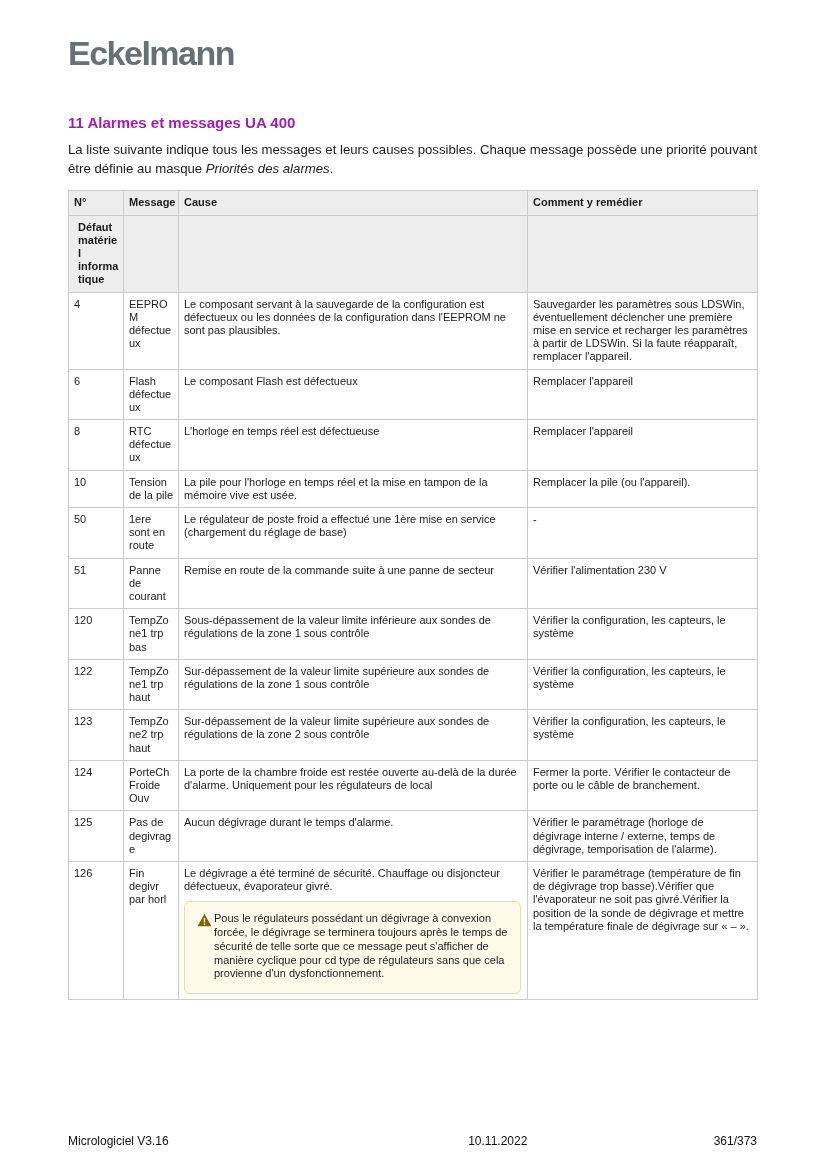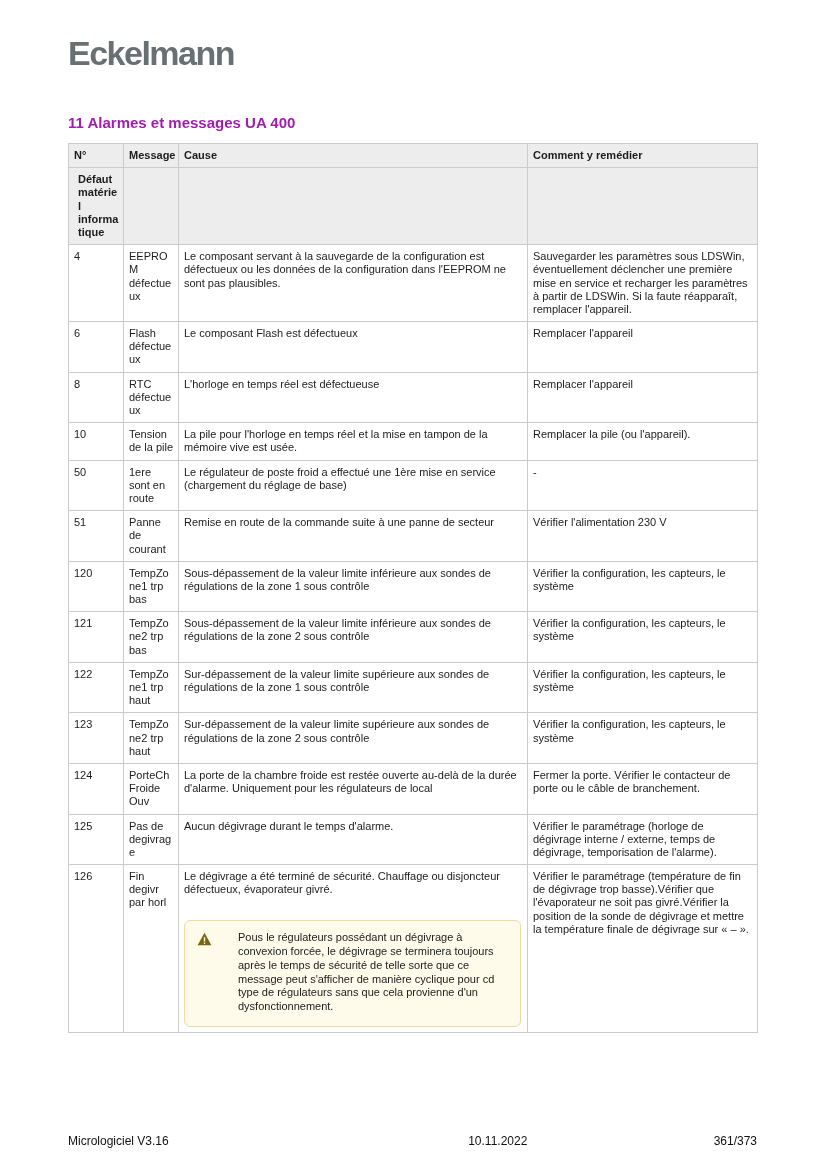--- a/index.html
+++ b/index.html
@@ -65,29 +65,29 @@
     padding: 5px 2px 5px 5px;
   }
   tr.section-row td {
     background: #ededed;
     font-weight: bold;
     height: 62px;
     padding-left: 9px;
   }
 
   .warnbox {
-    margin-top: 24px;
+    margin-top: 8px;
     margin-right: 2px;
     background: #fffbea;
     border: 1px solid #f2d9a2;
     border-radius: 6px;
     padding: 10px 10px 12px 10px;
     display: flex;
     align-items: flex-start;
-    gap: 26px;
+    gap: 2px;
   }
   .warnbox .warnicon { flex: 0 0 auto; padding: 1px 0 0 2px; }
   .warnbox .warntext { line-height: 1.25; }
 
   .footer {
     position: absolute;
     left: 68px;
     right: 70px;
     bottom: 21px;
     display: flex;
@@ -100,20 +100,21 @@
 </style>
 </head>
 <body>
 
 <div class="page">
 
   <div class="logo">Eckelmann</div>
 
   <div class="heading">11 Alarmes et messages UA 400</div>
 
+  <p class="intro"><span>La liste suivante indique tous les messages et leurs causes possibles. Chaque message possède une priorité pouvant être définie au masque </span><span class="it">Priorités des alarmes</span><span>.</span></p>
 
   <table class="alarms">
     <colgroup>
       <col class="c-num">
         <col class="c-msg">
         <col class="c-cause">
         <col class="c-remedy">
     </colgroup>
     <thead>
       <tr>
@@ -164,26 +165,20 @@
       <tr>
         <td>51</td>
         <td>Panne de courant</td>
         <td>Remise en route de la commande suite à une panne de secteur</td>
         <td>Vérifier l'alimentation 230 V</td>
       </tr>
       <tr>
         <td>120</td>
         <td>TempZone1 trp bas</td>
         <td>Sous-dépassement de la valeur limite inférieure aux sondes de régulations de la zone 1 sous contrôle</td>
-        <td>Vérifier la configuration, les capteurs, le système</td>
-      </tr>
-      <tr>
-        <td>121</td>
-        <td>TempZone2 trp bas</td>
-        <td>Sous-dépassement de la valeur limite inférieure aux sondes de régulations de la zone 2 sous contrôle</td>
         <td>Vérifier la configuration, les capteurs, le système</td>
       </tr>
       <tr>
         <td>122</td>
         <td>TempZone1 trp haut</td>
         <td>Sur-dépassement de la valeur limite supérieure aux sondes de régulations de la zone 1 sous contrôle</td>
         <td>Vérifier la configuration, les capteurs, le système</td>
       </tr>
       <tr>
         <td>123</td>

